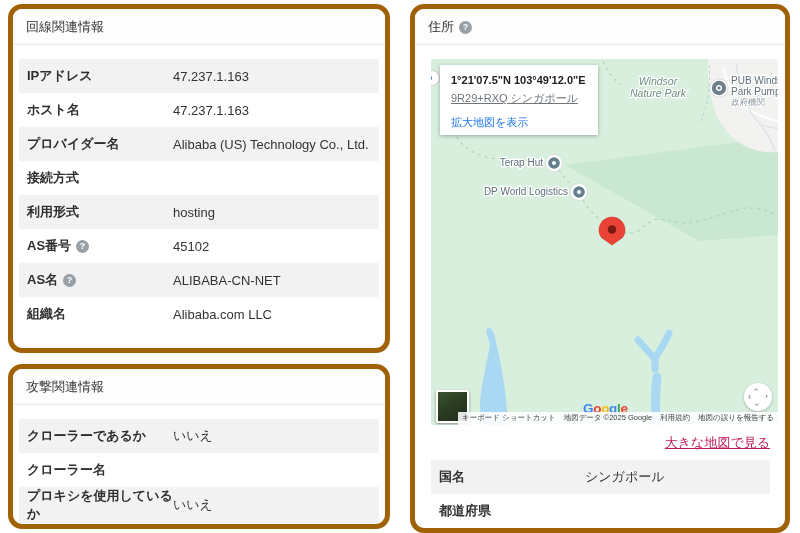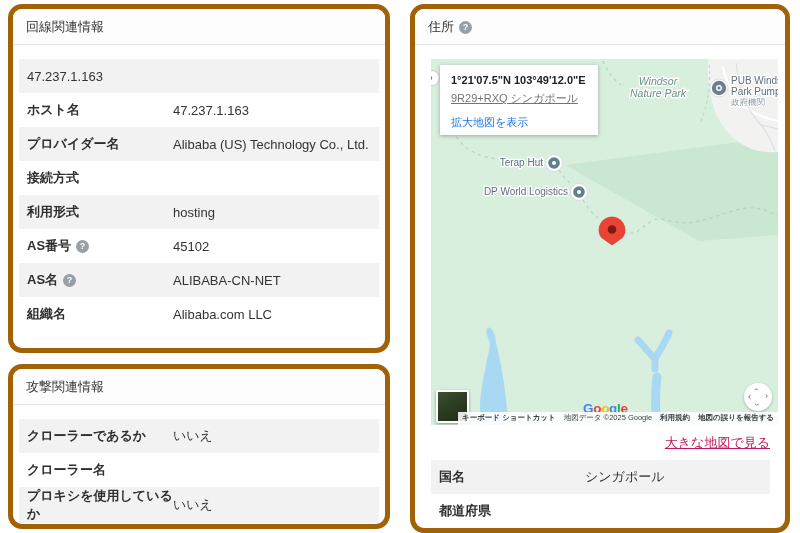--- a/index.html
+++ b/index.html
@@ -53,38 +53,39 @@
 
   .glogo { position: absolute; left: 152px; top: 342px; font-size: 13.5px; font-weight: bold;
     letter-spacing: -.3px; z-index: 2; cursor: pointer; }
   .glogo .c0,.glogo .c3 { color: #4285F4; } .glogo .c1,.glogo .c5 { color: #EA4335; }
   .glogo .c2 { color: #FBBC05; } .glogo .c4 { color: #34A853; }
 
   .map-footer { position: absolute; left: 0; right: 0; bottom: 0; display: flex;
     justify-content: flex-end; z-index: 2; }
   .map-footer span { background: rgba(255,255,255,.88); color: #3c4043; font-size: 7.5px;
     padding: 1px 4px 2px; white-space: nowrap; }
-  .map-footer span.clickable { cursor: pointer; font-weight: bold; }
+  .map-footer span.clickable { cursor: pointer; }
 
   .larger-row { text-align: right; padding: 9px 0 8px; font-size: 13px; }
   .larger-row a { color: #be185d; text-decoration: underline; cursor: pointer; }
 </style>
 </head>
 <body>
 
 <div class="page">
 
   <div class="col-left">
 
     <section class="card line">
       <div class="card-header">
         <span>回線関連情報</span>
       </div>
       <div class="card-body">
         <div class="info-row odd">
+          <div class="row-label">IPアドレス</div>
           <div class="row-value">47.237.1.163</div>
         </div>
         <div class="info-row">
           <div class="row-label">ホスト名</div>
           <div class="row-value">47.237.1.163</div>
         </div>
         <div class="info-row odd">
           <div class="row-label">プロバイダー名</div>
           <div class="row-value">Alibaba (US) Technology Co., Ltd.</div>
         </div>

